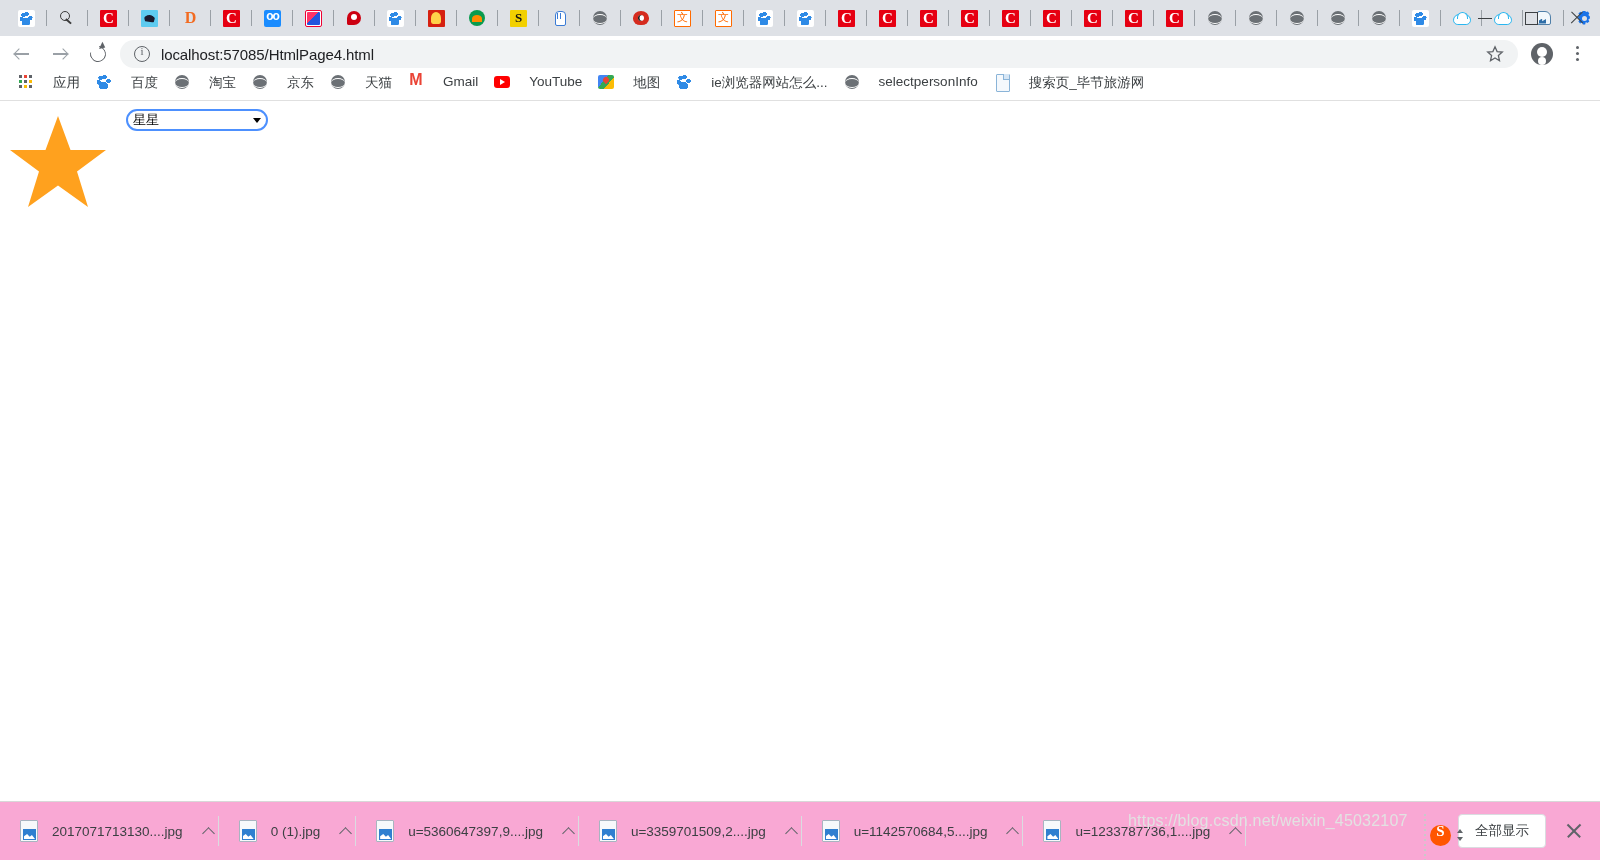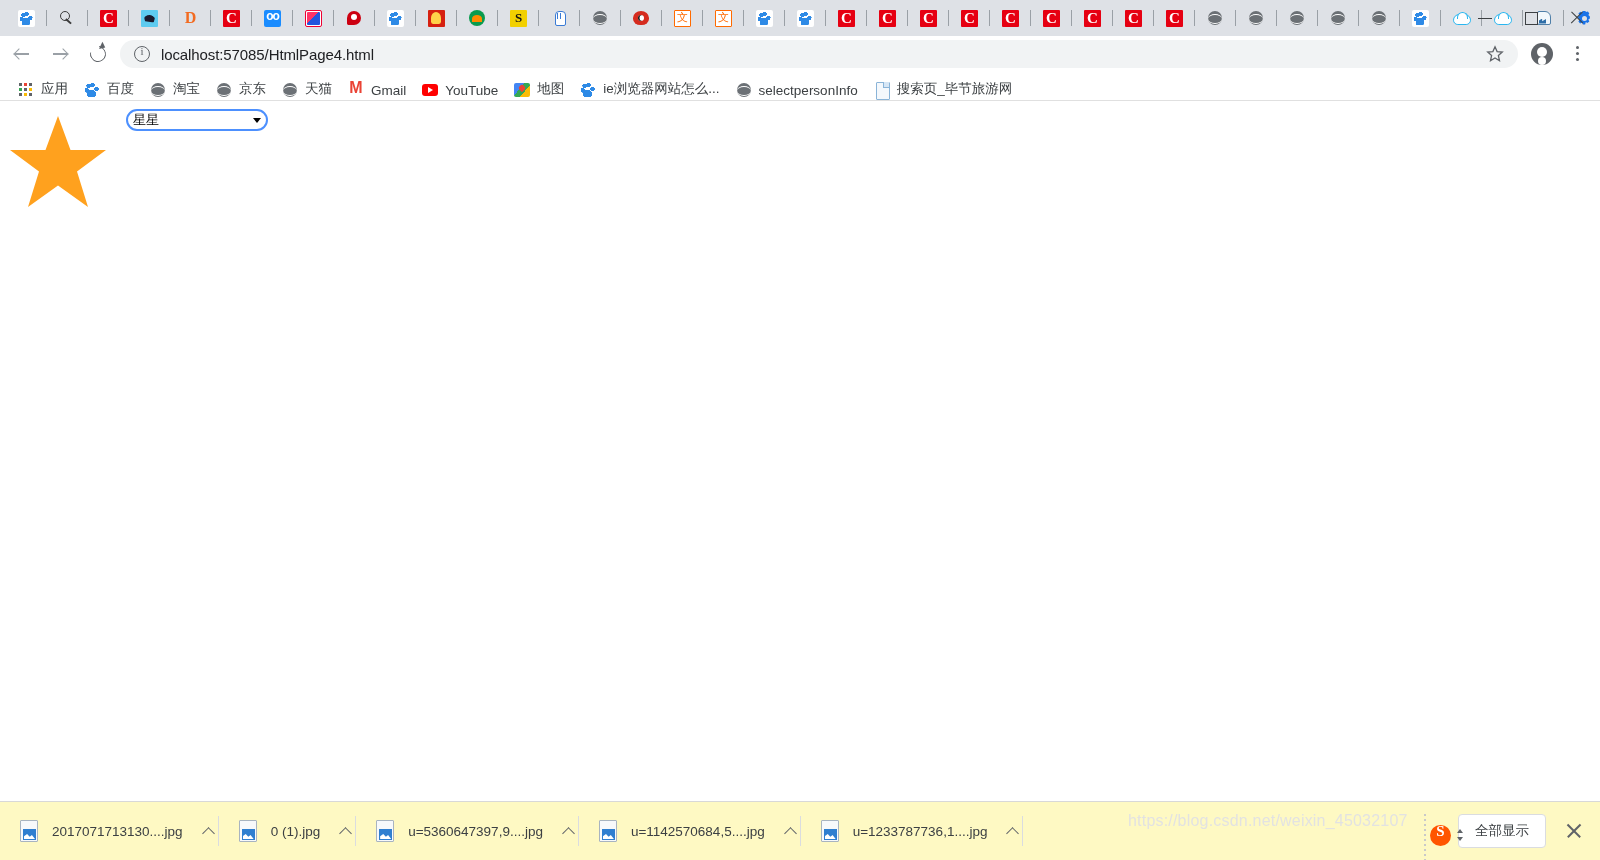--- a/index.html
+++ b/index.html
@@ -470,26 +470,27 @@
   
   #bookmarks {
     position: absolute; top: 72px; left: 0;
     width: 1600px; height: 29px;
     background: #ffffff;
     display: flex; align-items: center;
     border-bottom: 1px solid #e0e0e0;
     padding-left: 10px;
   }
   .bm {
-    display: flex; align-items: flex-end;
+    display: flex; align-items: flex-start;
     height: 24px;
     padding: 0 8px;
     border-radius: 4px;
     cursor: pointer;
     white-space: nowrap;
+    gap: 12px;
   }
   .bm-label {
     font-size: 13.5px;
     color: #3c4043;
     margin-left: 7px;
     font-family: "Liberation Sans", "DejaVu Sans", sans-serif;
   }
   .bm-ico {
     width: 16px; height: 16px;
     position: relative;
@@ -636,21 +637,21 @@
     white-space: nowrap;
     letter-spacing: 0.2px;
     z-index: 3;
     pointer-events: none;
   }
 
   
   #shelf {
     position: absolute; left: 0; bottom: 0;
     width: 1600px; height: 59px;
-    background: #fef9c3;
+    background: #f9a8d4;
     border-top: 1px solid #d8d8d8;
     display: flex; align-items: center;
     z-index: 2;
   }
   .dl-item {
     display: flex; align-items: center;
     height: 58px;
     position: relative;
     padding-left: 20px;
     cursor: pointer;
@@ -1010,20 +1011,25 @@
         <span class="dl-name">0 (1).jpg</span>
         <span class="dl-caret"></span>
       </div>
       <div class="dl-item">
         <span class="dl-ico"></span>
         <span class="dl-name">u=5360647397,9....jpg</span>
         <span class="dl-caret"></span>
       </div>
       <div class="dl-item">
         <span class="dl-ico"></span>
+        <span class="dl-name">u=3359701509,2....jpg</span>
+        <span class="dl-caret"></span>
+      </div>
+      <div class="dl-item">
+        <span class="dl-ico"></span>
         <span class="dl-name">u=1142570684,5....jpg</span>
         <span class="dl-caret"></span>
       </div>
       <div class="dl-item">
         <span class="dl-ico"></span>
         <span class="dl-name">u=1233787736,1....jpg</span>
         <span class="dl-caret"></span>
       </div>
     </div>
   <div id="shelf-right">

